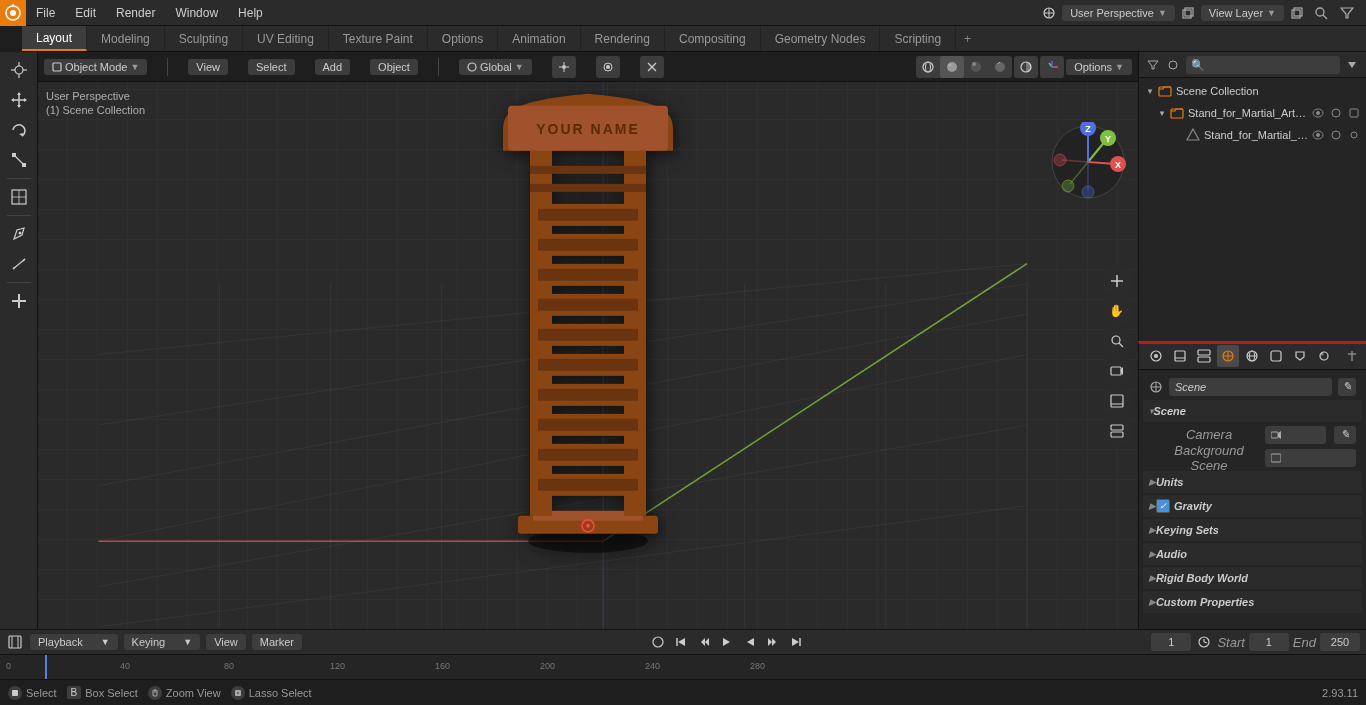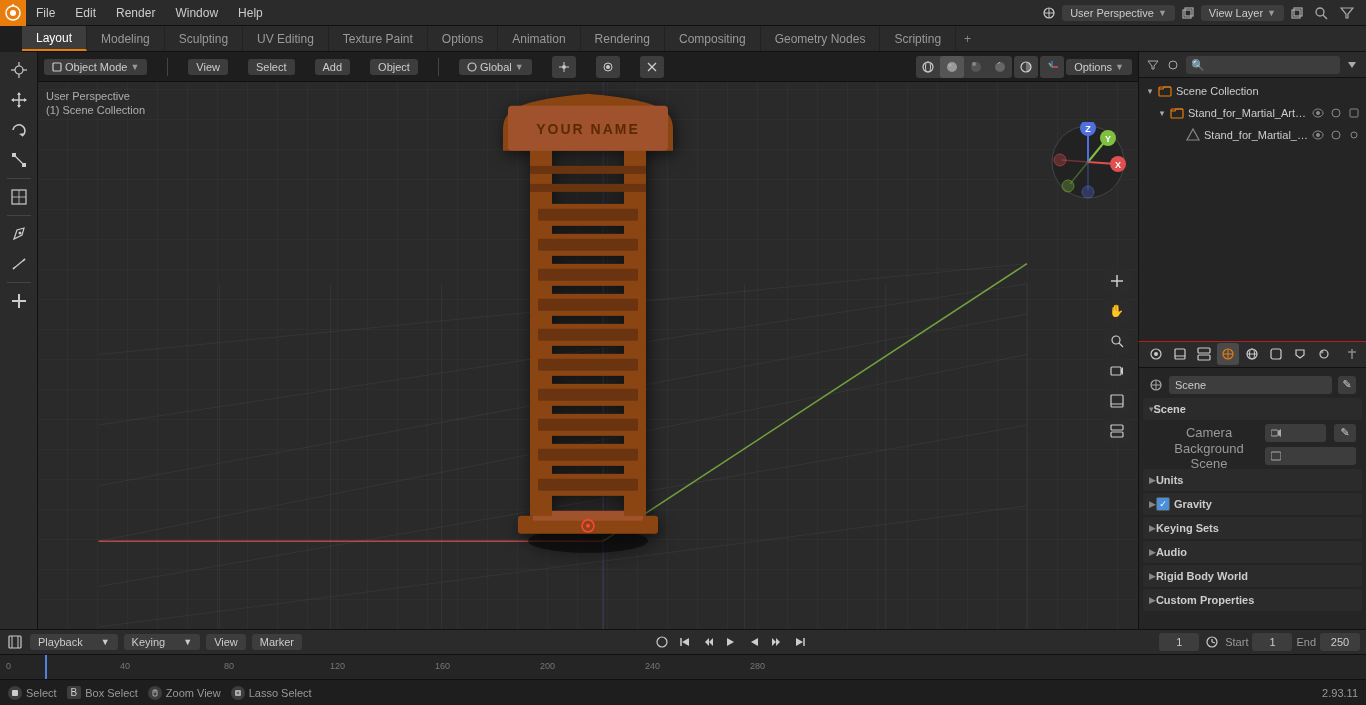--- a/index.html
+++ b/index.html
@@ -444,22 +444,23 @@
       height: 20px;
       display: flex;
       align-items: center;
       justify-content: center;
       font-size: 12px;
       color: #ccc;
       cursor: pointer;
       border-radius: 3px;
     }
     .tl-label {
-      font-size: 11px;
+      font-size: 13px;
       color: #999;
+      font-style: italic;
     }
     .tl-frame-num {
       width: 40px;
       height: 18px;
       background: #3d3d3d;
       border: none;
       border-radius: 3px;
       color: #ccc;
       font-size: 11px;
       text-align: center;
@@ -1017,21 +1018,21 @@
             <div class="oa-icon">
               <svg width="10" height="10" viewBox="0 0 10 10">
                   <circle cx="5" cy="5" r="3" fill="none" stroke="#888" stroke-width="1"></circle>
                 </svg>
             </div>
           </div>
         </div>
       </div>
     </div>
 
-    <div id="properties" style="height:50%;border-top:1px solid #b91c1c;">
+    <div id="properties" style="height:50%;border-top:3px solid #b91c1c;font-style:italic;">
       <div id="properties-header">
         <div id="properties-icons">
 
           <div class="prop-icon" title="Render">
             <svg width="14" height="14" viewBox="0 0 14 14">
                 <circle cx="7" cy="7" r="5" fill="none" stroke="#ccc" stroke-width="1.2"></circle>
                 <circle cx="7" cy="7" r="2" fill="#ccc"></circle>
               </svg>
           </div>
 

